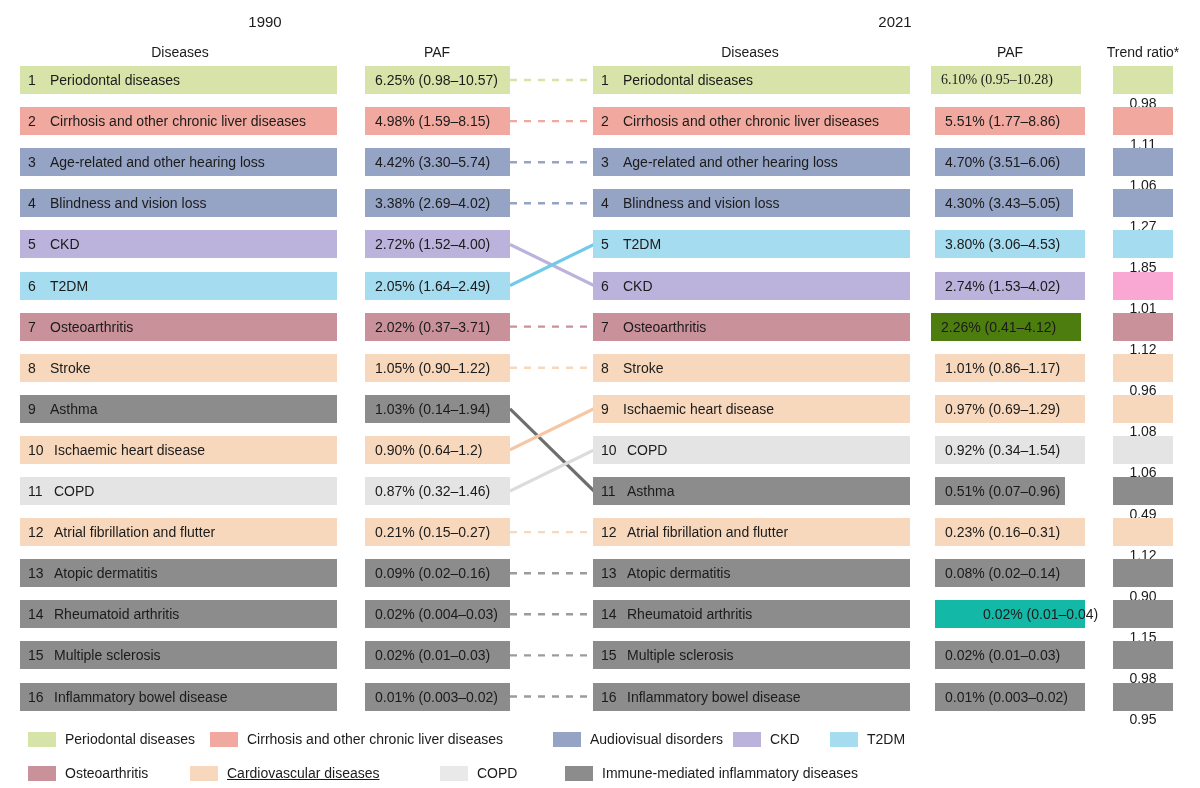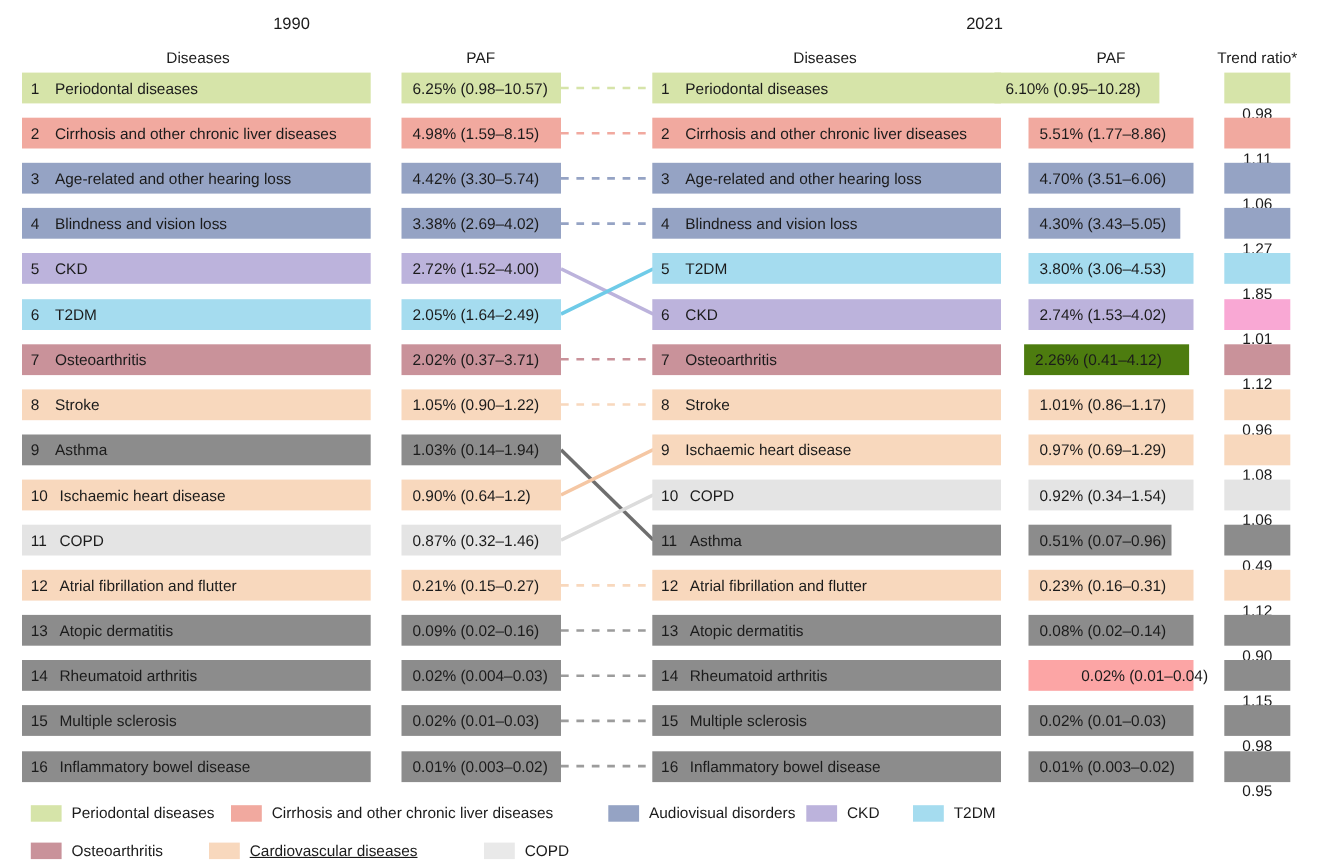--- a/index.html
+++ b/index.html
@@ -245,21 +245,21 @@
       </div>
       <div class="bar paf" style="left: 365px; width: 145px; top: 682.5px; background: rgb(140, 140, 140);">
         <span class="pafval">0.01% (0.003–0.02)</span>
       </div>
     </div>
   <div id="rows-right">
       <div class="bar disease" style="left: 593px; width: 317px; top: 66px; background: rgb(214, 228, 169);">
         <span class="rank">1</span>
         <span class="dname">Periodontal diseases</span>
       </div>
-      <div class="bar paf" style="left: 904px; width: 150px; top: 66px; background: rgb(214, 228, 169);">
+      <div class="bar paf" style="left: 931px; width: 150px; top: 66px; background: rgb(214, 228, 169); font-family: Liberation Serif, serif;">
         <span class="pafval">6.10% (0.95–10.28)</span>
       </div>
       <div class="bar trend" style="left: 1113px; width: 60px; top: 66px; background: rgb(214, 228, 169);">
         <span class="trendval">0.98</span>
       </div>
       <div class="bar disease" style="left: 593px; width: 317px; top: 107.1px; background: rgb(241, 169, 159);">
         <span class="rank">2</span>
         <span class="dname">Cirrhosis and other chronic liver diseases</span>
       </div>
       <div class="bar paf" style="left: 935px; width: 150px; top: 107.1px; background: rgb(241, 169, 159);">
@@ -375,21 +375,21 @@
       <div class="bar paf" style="left: 935px; width: 150px; top: 559.2px; background: rgb(140, 140, 140);">
         <span class="pafval">0.08% (0.02–0.14)</span>
       </div>
       <div class="bar trend" style="left: 1113px; width: 60px; top: 559.2px; background: rgb(140, 140, 140);">
         <span class="trendval">0.90</span>
       </div>
       <div class="bar disease" style="left: 593px; width: 317px; top: 600.3px; background: rgb(140, 140, 140);">
         <span class="rank wide">14</span>
         <span class="dname">Rheumatoid arthritis</span>
       </div>
-      <div class="bar paf" style="left: 935px; width: 150px; top: 600.3px; background: #fca5a5; padding-left: 48px;">
+      <div class="bar paf" style="left: 935px; width: 150px; top: 600.3px; background: #14b8a6; padding-left: 48px;">
         <span class="pafval">0.02% (0.01–0.04)</span>
       </div>
       <div class="bar trend" style="left: 1113px; width: 60px; top: 600.3px; background: rgb(140, 140, 140);">
         <span class="trendval">1.15</span>
       </div>
       <div class="bar disease" style="left: 593px; width: 317px; top: 641.4px; background: rgb(140, 140, 140);">
         <span class="rank wide">15</span>
         <span class="dname">Multiple sclerosis</span>
       </div>
       <div class="bar paf" style="left: 935px; width: 150px; top: 641.4px; background: rgb(140, 140, 140);">
@@ -436,14 +436,18 @@
         <span class="legend-label">Osteoarthritis</span>
       </div>
       <div class="legend-item" style="left: 190px; top: 39px; text-decoration: underline;">
         <span class="legend-swatch" style="background: rgb(248, 216, 189);"></span>
         <span class="legend-label">Cardiovascular diseases</span>
       </div>
       <div class="legend-item" style="left: 440px; top: 39px;">
         <span class="legend-swatch" style="background: rgb(233, 233, 233);"></span>
         <span class="legend-label">COPD</span>
       </div>
+      <div class="legend-item" style="left: 565px; top: 39px;">
+        <span class="legend-swatch" style="background: rgb(140, 140, 140);"></span>
+        <span class="legend-label">Immune-mediated inflammatory diseases</span>
+      </div>
     </div>
 </div>
 
 </body></html>

